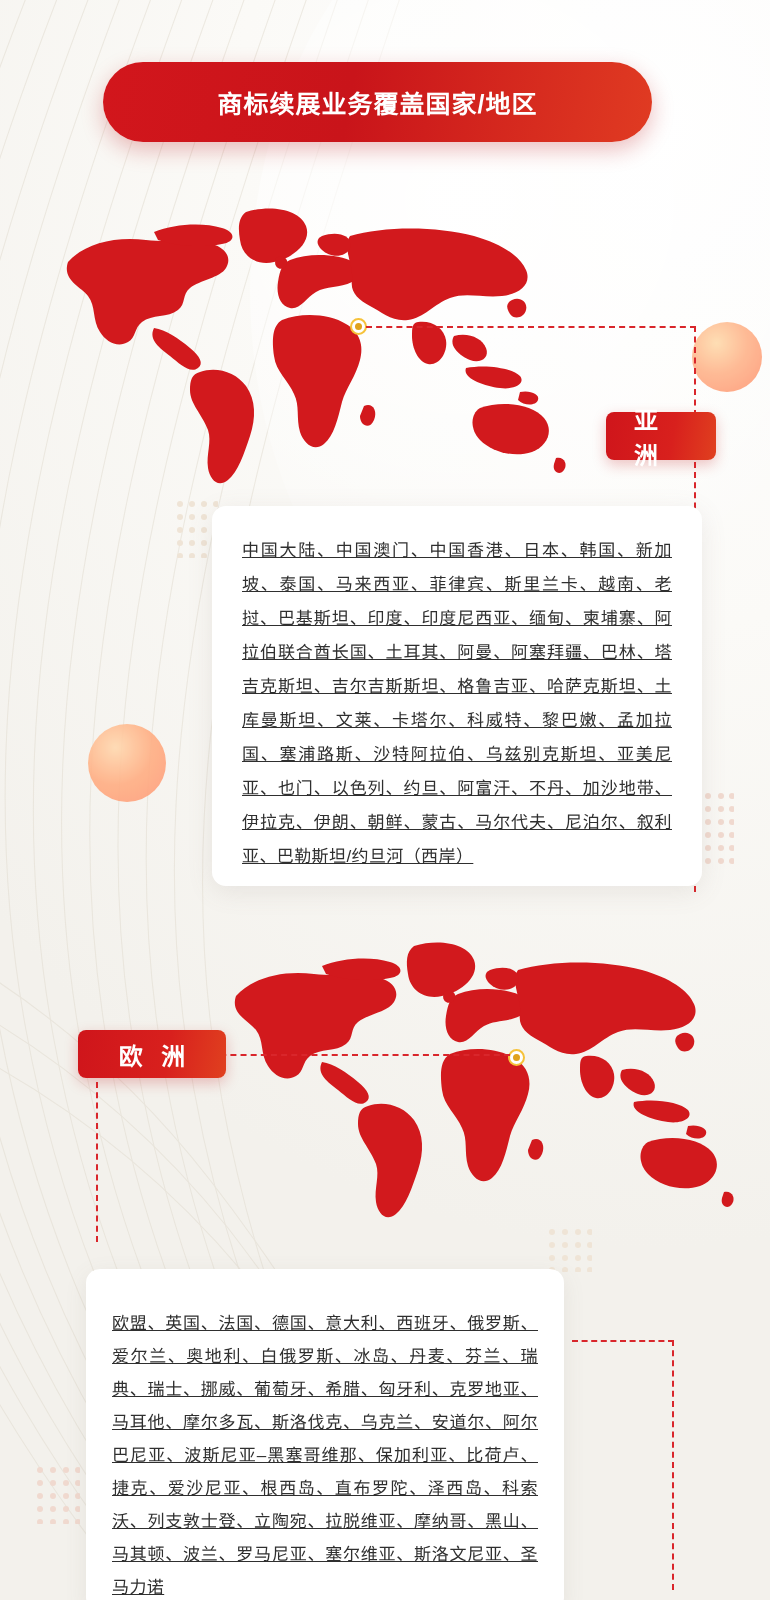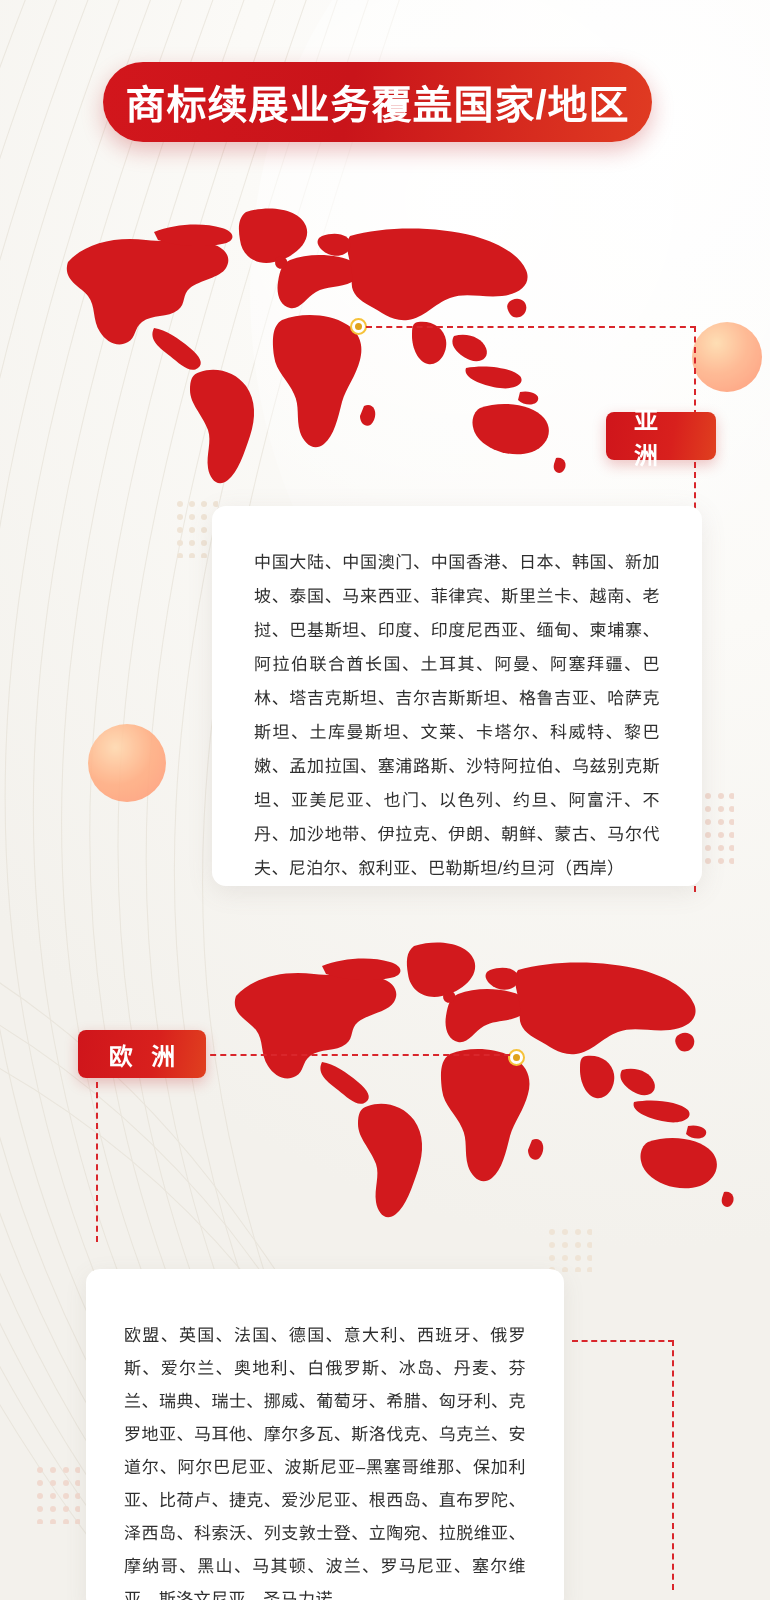--- a/index.html
+++ b/index.html
@@ -62,21 +62,21 @@
     position: absolute;
     left: 103px; top: 62px;
     width: 549px; height: 80px;
     border-radius: 40px;
     background: linear-gradient(100deg, #d2161c 0%, #c9141a 45%, #e03b22 100%);
     box-shadow: 0 8px 22px rgba(186,22,26,.28);
     display: flex; align-items: center; justify-content: center;
   }
   .title-pill span {
     color: #fff;
-    font-size: 40px;
+    font-size: 25px;
     font-weight: bold;
     letter-spacing: 1px;
     white-space: nowrap;
   }
 
   
   .map-wrap { position: absolute; }
   .map-asia { left: 50px; top: 196px; width: 520px; height: 300px; }
   .map-europe { left: 218px; top: 930px; width: 520px; height: 300px; }
   .map-wrap svg { width: 100%; height: 100%; display: block; }
@@ -106,21 +106,21 @@
     background: linear-gradient(100deg, #cf151b 0%, #d8201d 60%, #e0401f 100%);
     color: #fff;
     display: flex; align-items: center; justify-content: center;
     font-size: 24px; font-weight: bold;
     letter-spacing: 6px;
     padding: 0 22px 0 28px;
     box-shadow: 0 5px 14px rgba(190,24,26,.25);
     margin-left: 12px;
   }
   .pill-asia { right: 54px; top: 412px; width: 110px; }
-  .pill-europe { left: 66px; top: 1030px; width: 128px; }
+  .pill-europe { left: 66px; top: 1030px; width: 148px; }
 
   
   .dash-h {
     position: absolute;
     height: 0;
     border-top: 2px dashed #d9262b;
   }
   .dash-v {
     position: absolute;
     width: 0;
@@ -129,26 +129,27 @@
 
   
   .card {
     position: absolute;
     background: #ffffff;
     border-radius: 14px;
     box-shadow: 0 6px 26px rgba(120,110,95,.12);
     padding: 28px 30px 30px 30px;
   }
   .card p {
-    margin: 12px;
+    margin: 0;
     color: #2f2f2f;
     font-size: 17px;
     line-height: 34px;
     text-align: justify;
     letter-spacing: .4px;
+    text-decoration: underline;
   }
   .card-asia { left: 212px; top: 506px; width: 490px; height: 380px; }
   .card-europe { left: 86px; top: 1269px; width: 478px; height: 342px;
                  padding: 38px 26px 24px 26px; box-shadow: 0 6px 22px rgba(120,110,95,.10); }
   .card-europe p { line-height: 33px; }
 </style>
 </head>
 <body>
 
 <div class="bg-base"></div>

